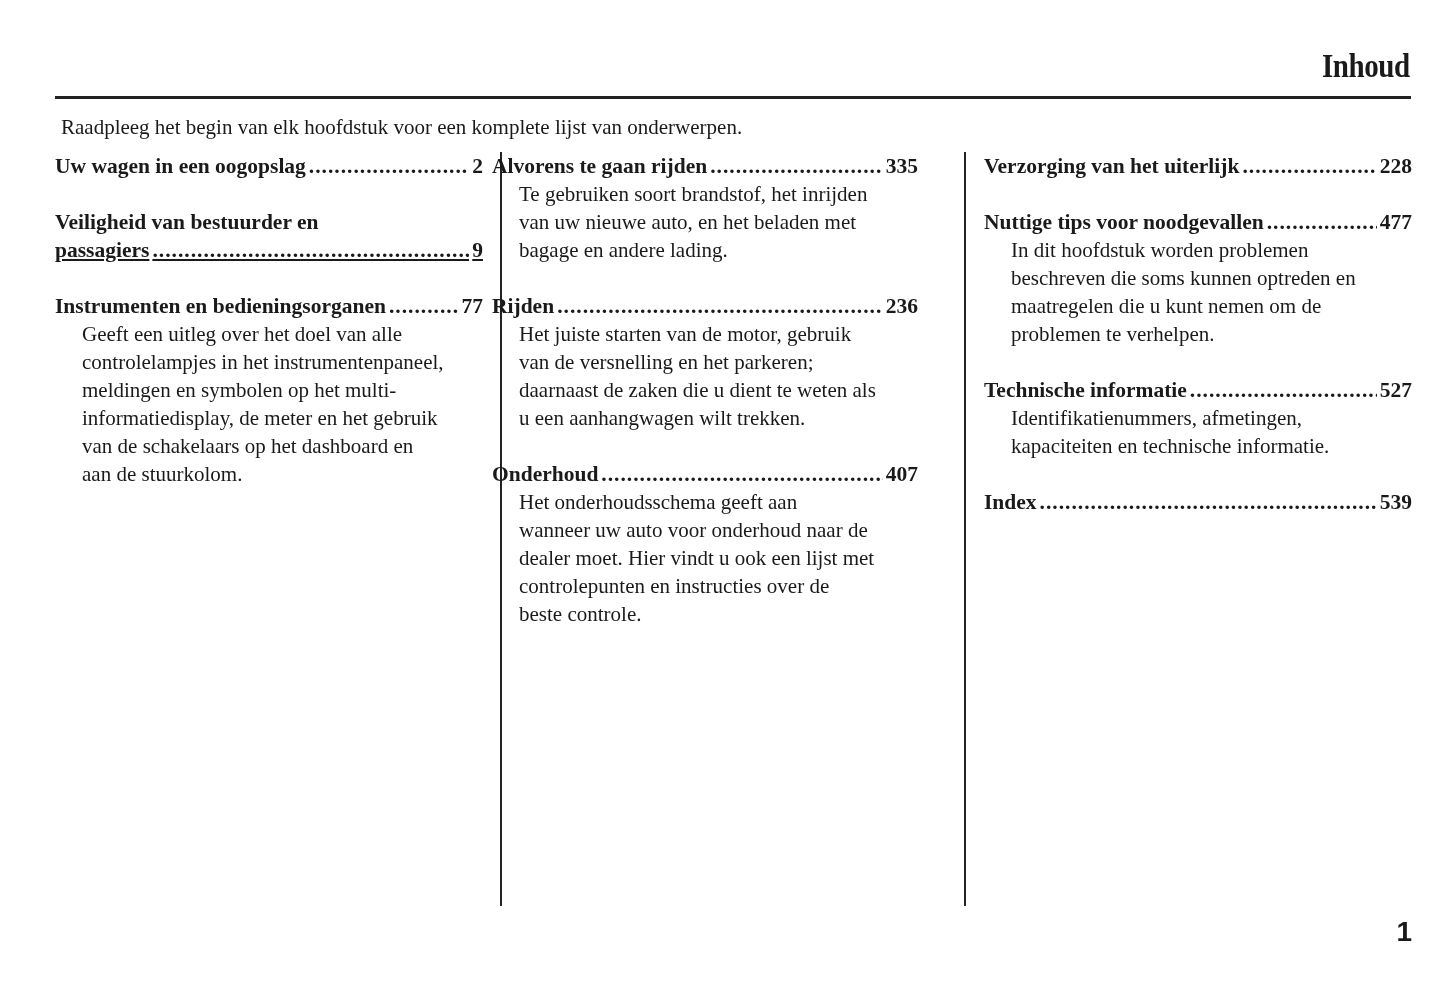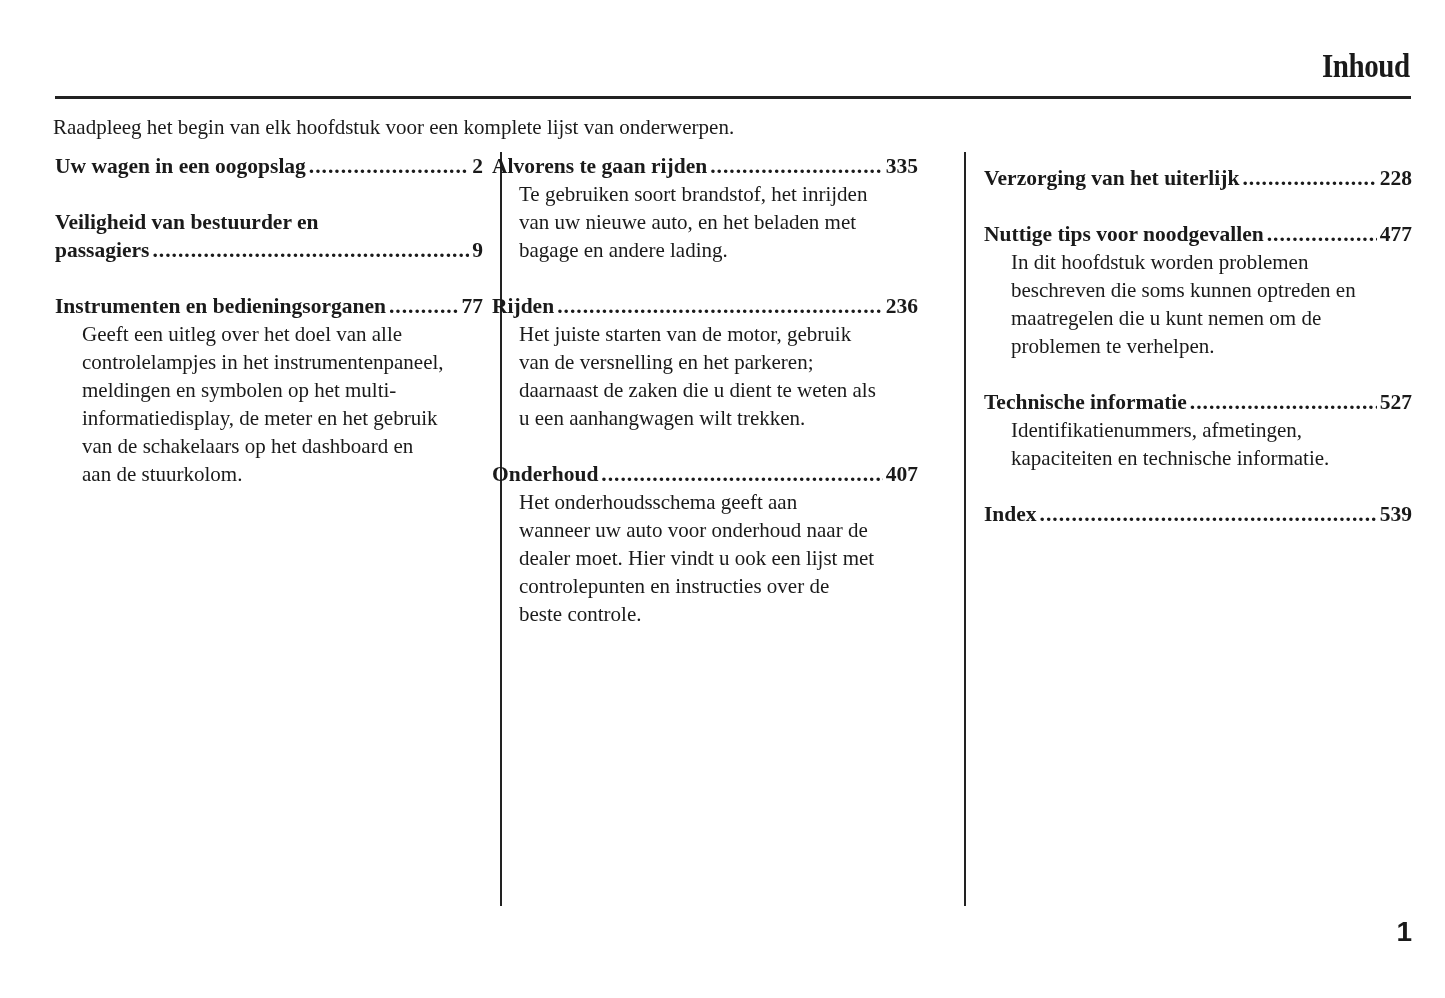--- a/index.html
+++ b/index.html
@@ -2,36 +2,36 @@
 <html><head>
 <meta charset="utf-8">
 <style>
   html, body { margin:0; padding:0; background:#ffffff; }
   body { width:1445px; height:998px; position:relative; overflow:hidden;
          font-family:"Liberation Serif","DejaVu Serif",serif; color:#1a1a1a; }
   .title { position:absolute; right:35px; top:48px; font-size:33px; font-weight:bold;
            letter-spacing:-0.5px; transform:scaleX(0.88); transform-origin:right center; }
   .rule { position:absolute; left:55px; width:1356px; top:96px; height:0;
           border-top:3px solid #222; }
-  .intro { position:absolute; left:53px; top:115px; font-size:21px; }
+  .intro { position:absolute; left:61px; top:115px; font-size:21px; }
   .col { position:absolute; top:152px; width:428px; }
   .col1 { left:55px; }
   .col2 { left:492px; width:426px; }
-  .col3 { left:984px; width:428px;margin-top:12px; }
+  .col3 { left:984px; width:428px; }
   .vline { position:absolute; top:152px; height:754px; border-left:2px solid #222; }
   .v1 { left:500px; }
   .v2 { left:964px; }
   .entry { margin-bottom:28px; }
   .head { font-size:21.5px; font-weight:bold; line-height:28px; display:flex; align-items:flex-end; }
   .head .name { white-space:pre-line; flex:0 0 auto; }
   .head .dots { flex:1 1 auto; overflow:hidden; white-space:nowrap; margin:0 3px; font-weight:bold; }
   .head .dots::before { content:"................................................................................................................"; letter-spacing:1px; }
   .head .page { flex:0 0 auto; }
   .head.two { display:block; }
-  .head.two .line2 { display:flex; align-items:baseline; }
+  .head.two .line2 { display:flex; align-items:baseline;text-decoration:underline; }
   .desc { font-size:21px; line-height:28px; padding-left:27px; white-space:pre-line; }
   .pagenum { position:absolute; right:33px; top:916px; font-family:"Liberation Sans","DejaVu Sans",sans-serif;
              font-size:28px; font-weight:bold; }
 </style>
 </head>
 <body>
 
 <div class="title">Inhoud</div>
 <div class="rule"></div>
 <div class="intro">Raadpleeg het begin van elk hoofdstuk voor een komplete lijst van onderwerpen.</div>

